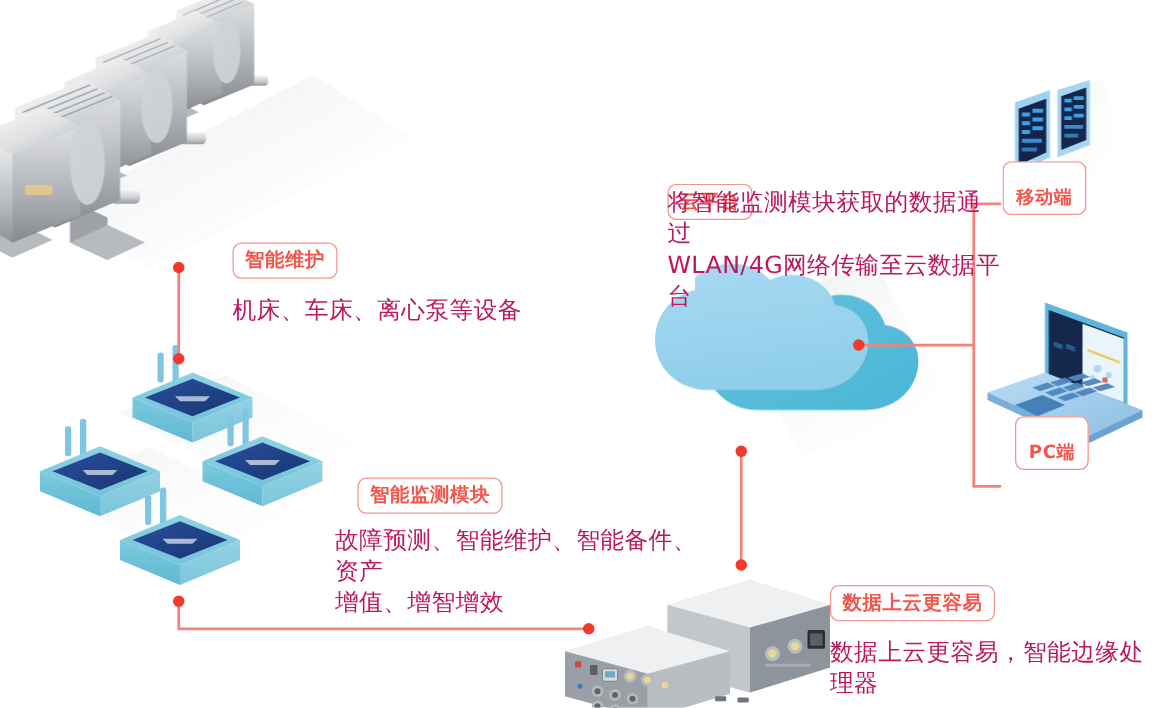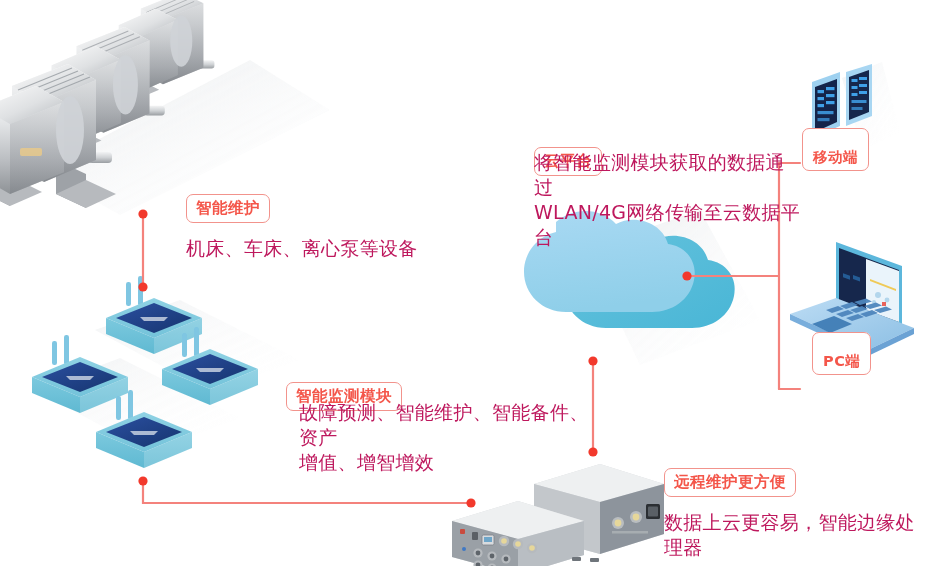--- a/index.html
+++ b/index.html
@@ -388,31 +388,31 @@
   </svg>
 
   <div class="abs" style="left:186px; top:198px;">
     <span class="badge">智能维护</span>
   </div>
   <div class="abs desc" style="left:186px; top:236px; width:280px;">机床、车床、离心泵等设备</div>
 
   <div class="abs" style="left:286px; top:362px;margin-top:24px;">
     <span class="badge">智能监测模块</span>
   </div>
-  <div class="abs desc" style="left:268px; top:400px; width:300px;margin-left:31px;">故障预测、智能维护、智能备件、资产
+  <div class="abs desc" style="left:268px; top:420px; width:300px;">故障预测、智能维护、智能备件、资产
 增值、增智增效</div>
 
   <div class="abs" style="left:534px; top:108px;margin-top:43px;">
     <span class="badge">云平台</span>
   </div>
   <div class="abs desc" style="left:534px; top:150px; width:270px;">将智能监测模块获取的数据通过
 WLAN/4G网络传输至云数据平台</div>
 
   <div class="abs" style="left:664px; top:472px;">
-    <span class="badge">远程维护更方便</span>
+    <span class="badge">数据上云更容易</span>
   </div>
   <div class="abs desc" style="left:664px; top:510px; width:260px;">数据上云更容易，智能边缘处理器</div>
 
   <div class="abs" style="left:802px; top:147px;">
     <span class="badge small">移动端</span>
   </div>
 
   <div class="abs" style="left:812px; top:351px;">
     <span class="badge small">PC端</span>
   </div>

